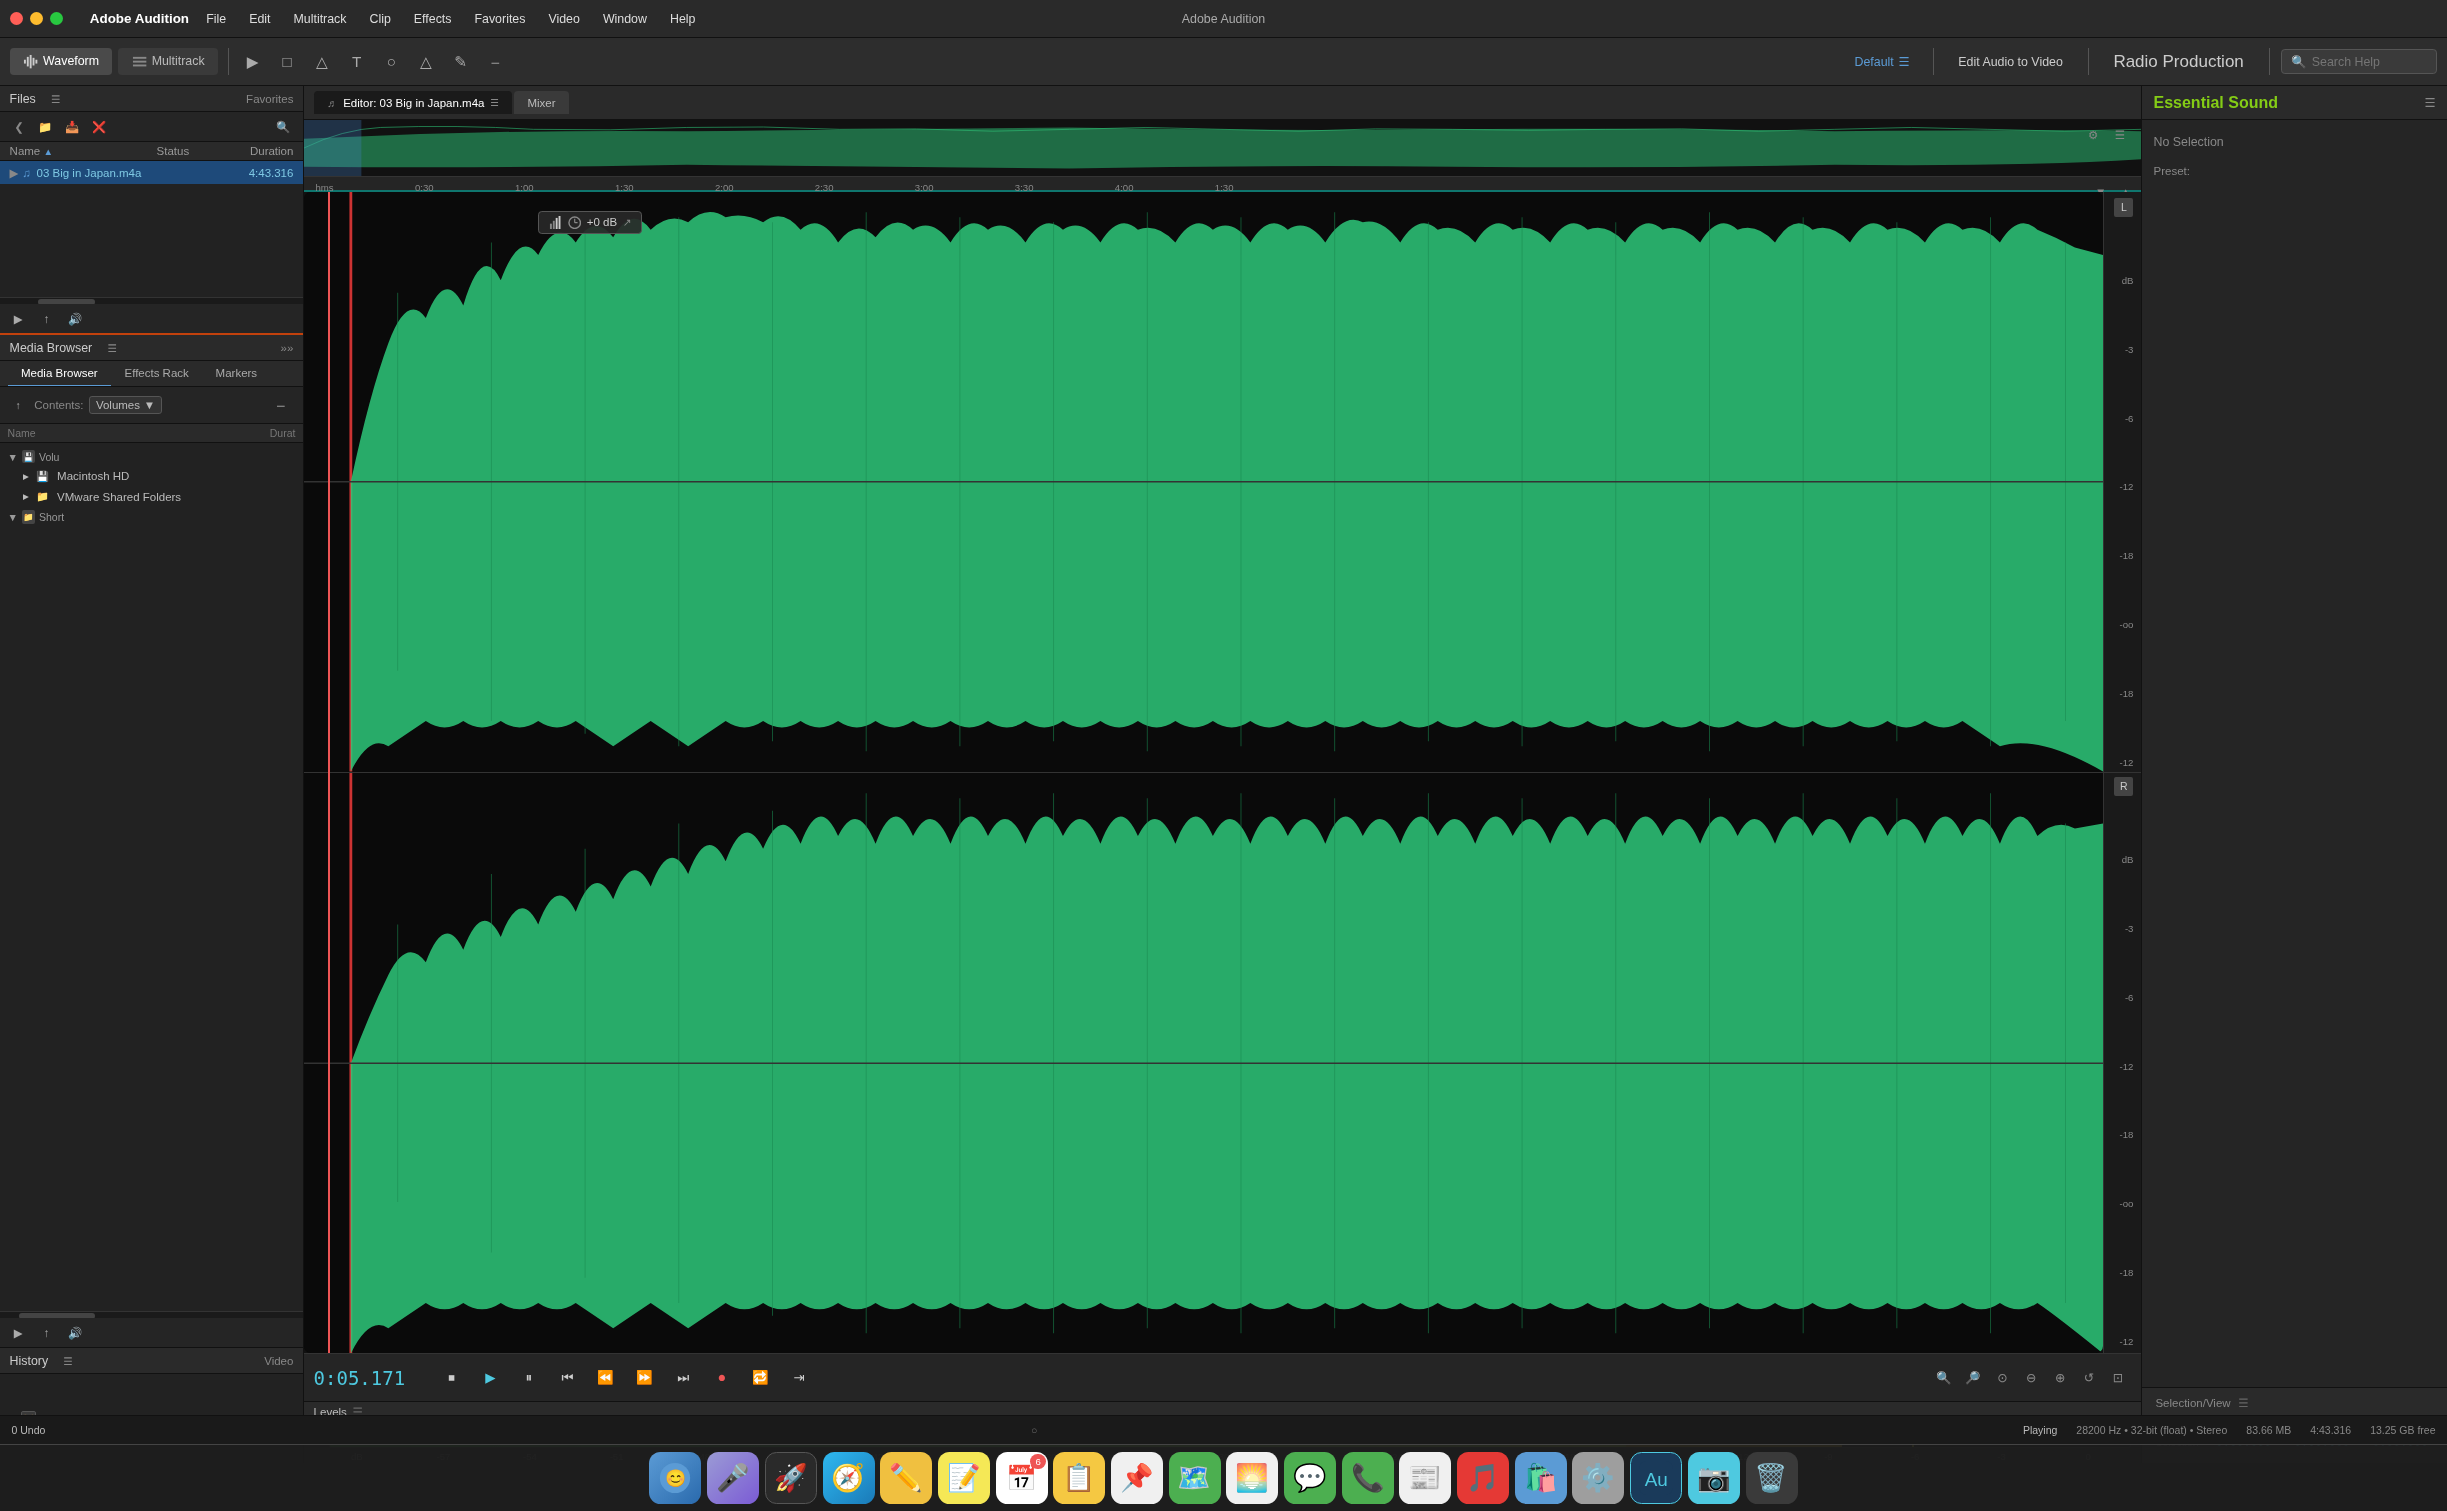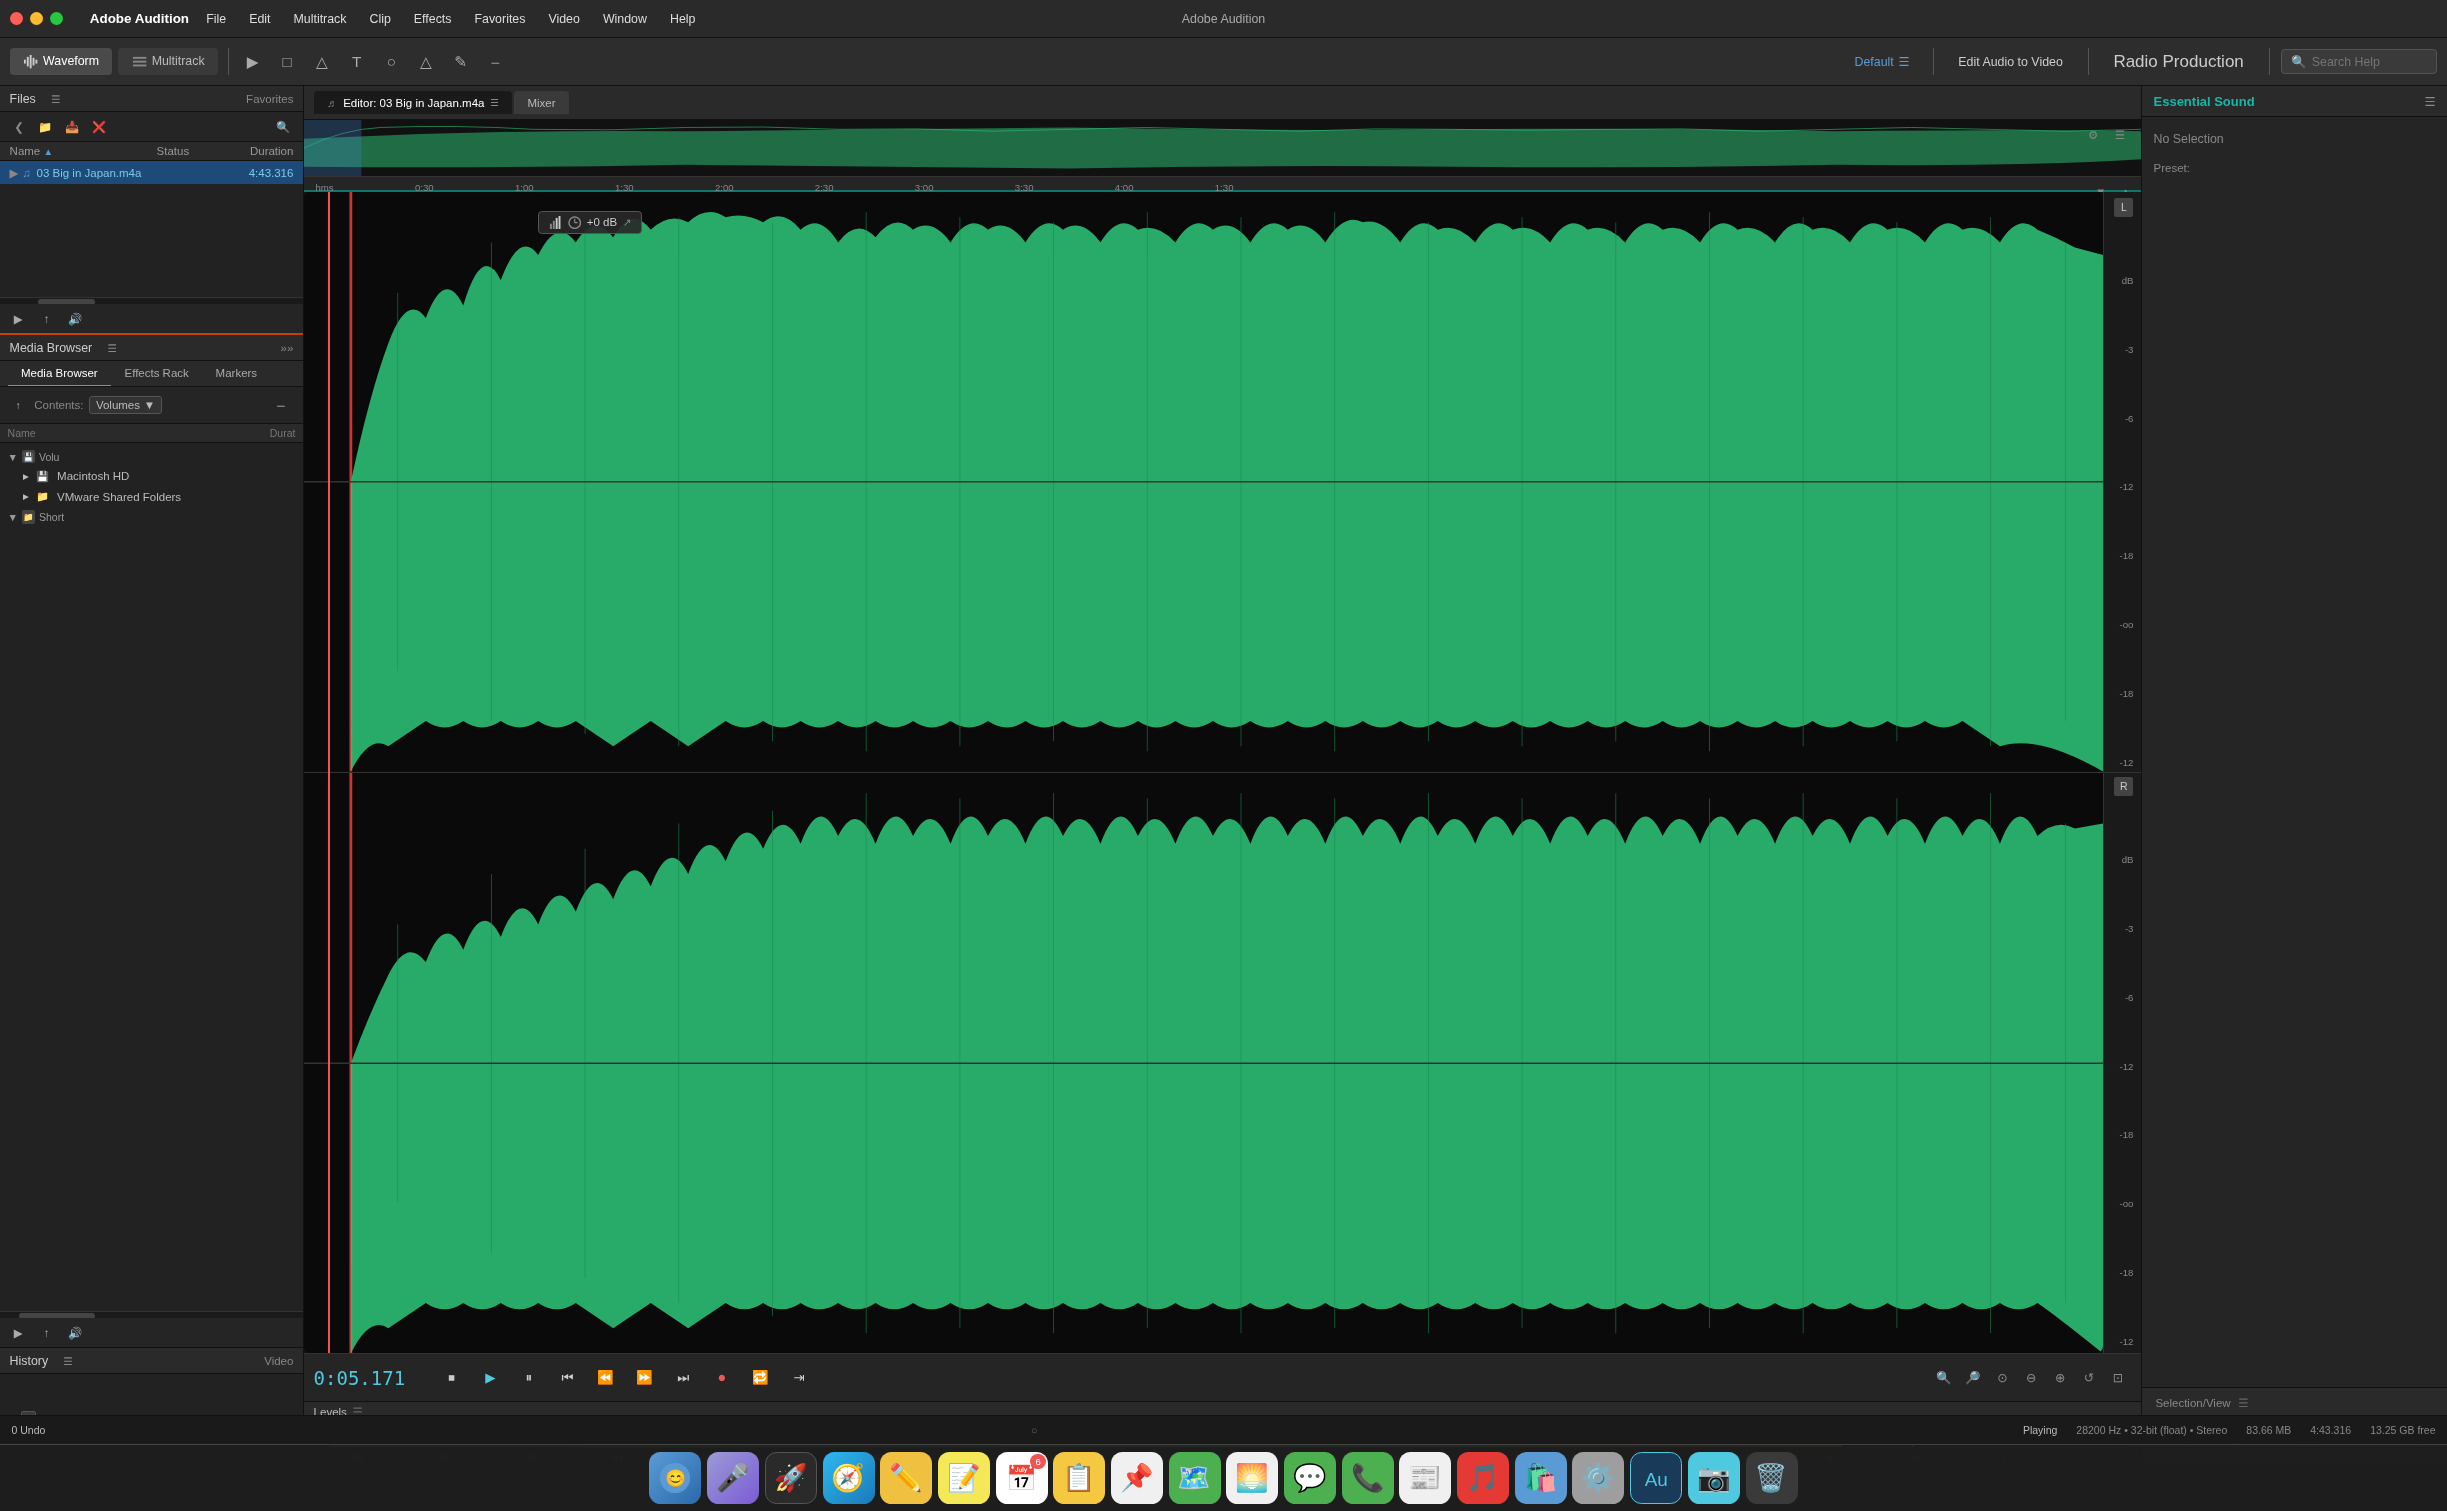--- a/index.html
+++ b/index.html
@@ -593,23 +593,23 @@
     }
     .essential-sound-header {
       display: flex;
       align-items: center;
       padding: 7.6px 11.5px;
       background: #2a2a2a;
       border-bottom: 1px solid #111;
       gap: 7.6px;
     }
     .essential-sound-title {
-      font-size: 13px;
+      font-size: 16px;
       font-weight: 600;
-      color: #14b8a6;
+      color: #84cc16;
     }
     .essential-sound-content {
       flex: 1;
       padding: 15.3px 11.5px;
     }
     .no-selection-text {
       font-size: 12.4px;
       color: #888;
       margin-bottom: 15.3px;
     }

